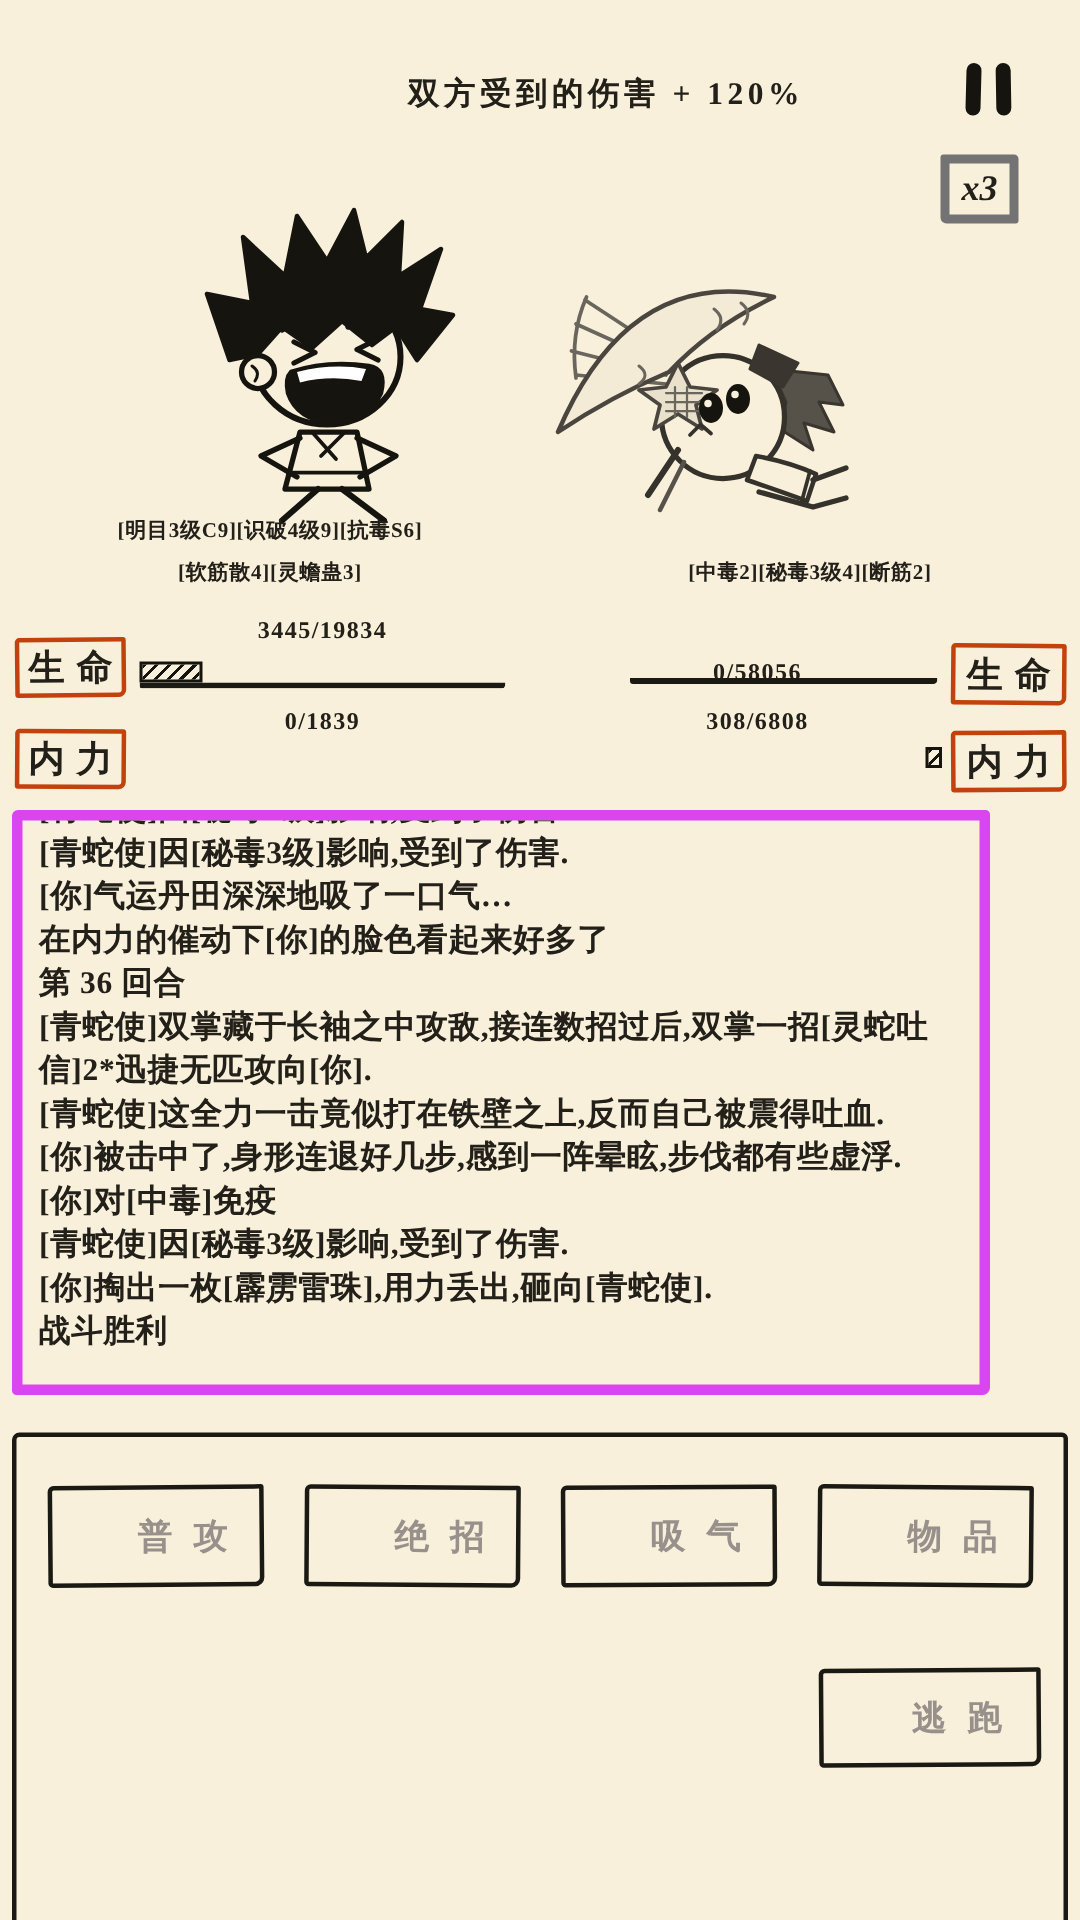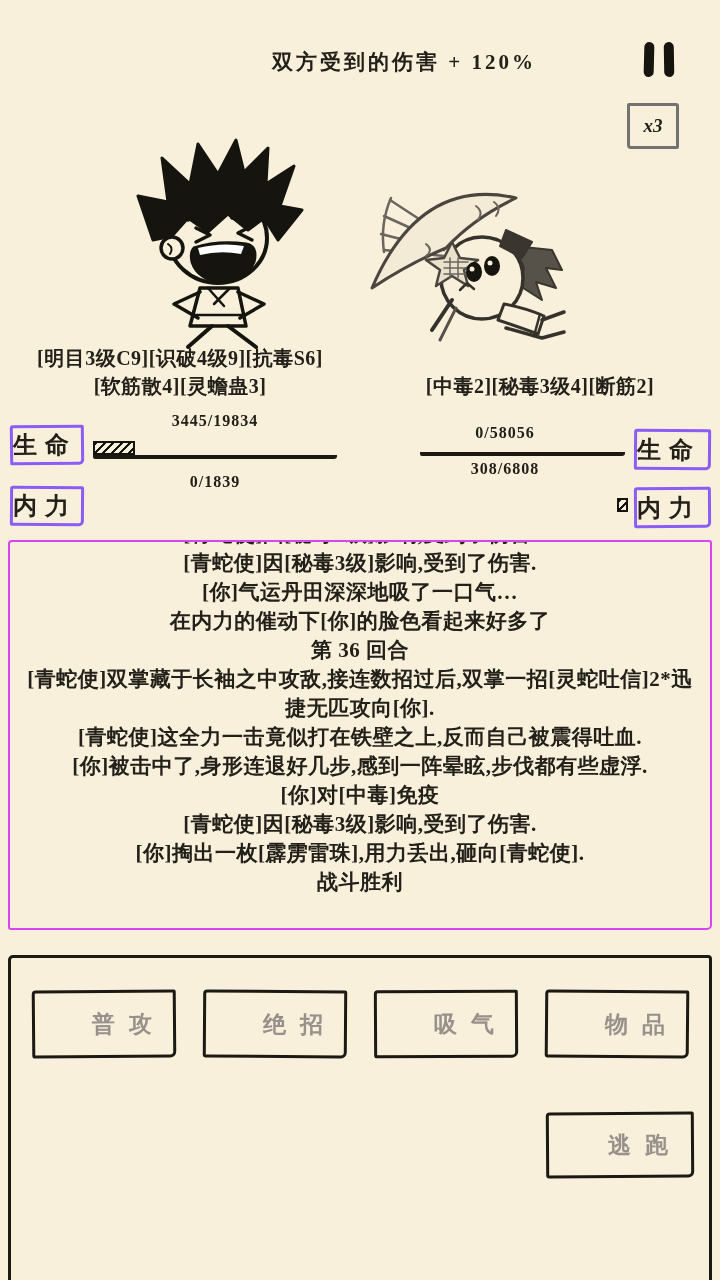--- a/index.html
+++ b/index.html
@@ -12,70 +12,70 @@
   .abs { position:absolute; }
 
   
   .title { top:48px; left:0; width:720px; text-align:center;
     font-size:21px; font-weight:bold; letter-spacing:3px;margin-left:44px; }
   .pause { top:42px; left:644px; display:flex; gap:10px; }
   .pause-bar { width:10px; height:35px; background:#16140f; border-radius:5px; }
   .pause-bar:first-child { transform:rotate(1.5deg); }
   .pause-bar:last-child { transform:rotate(-1deg); }
   .speed-btn { top:103px; left:627px; width:52px; height:46px;
-    border:3px solid #737373; border-radius:2px 3px 2px 4px;
+    border:6px solid #737373; border-radius:2px 3px 2px 4px;
     display:flex; align-items:center; justify-content:center;
-    font-size:19px; font-style:italic; font-weight:bold; background:transparent; color:#23201a;
+    font-size:24px; font-style:italic; font-weight:bold; background:transparent; color:#23201a;
     font-family:inherit; }
 
   
   .figure-player { left:128px; top:138px; }
   .figure-enemy  { left:356px; top:158px; }
 
   
-  .buffs { text-align:center; font-size:20px; font-weight:bold; letter-spacing:0.5px; }
+  .buffs { text-align:center; font-size:14px; font-weight:bold; letter-spacing:0.5px; }
   .p-buffs-1 { left:0;   top:345px; width:360px; }
   .p-buffs-2 { left:0;   top:373px; width:360px; }
   .e-buffs-1 { left:380px; top:373px; width:320px; }
 
   
-  .stat-box { border:3px solid #8b5cf6; display:flex; align-items:center;
-    justify-content:flex-start; font-size:24px; font-weight:bold;
+  .stat-box { border:3px solid #c2410c; display:flex; align-items:center;
+    justify-content:center; font-size:24px; font-weight:bold;
     border-radius:3px 2px 5px 2px; background:transparent; }
   .stat-box span { letter-spacing:8px; margin-right:-8px; }
   .p-hp-box { left:10px;  top:425px; width:74px; height:40px; transform:rotate(-0.6deg); }
   .p-mp-box { left:10px;  top:486px; width:74px; height:40px; transform:rotate(0.4deg); }
   .e-hp-box { left:634px; top:429px; width:77px; height:41px; transform:rotate(0.5deg); }
   .e-mp-box { left:634px; top:487px; width:77px; height:41px; transform:rotate(-0.4deg); }
 
   
   .value { font-size:16px; font-weight:bold; text-align:center; letter-spacing:1px; }
   .p-hp-val { left:93px;  top:412px; width:244px; }
   .p-mp-val { left:93px;  top:473px; width:244px; }
-  .e-hp-val { left:385px; top:424px; width:240px; }
-  .e-mp-val { left:385px; top:460px; width:240px; }
+  .e-hp-val { left:385px; top:440px; width:240px; }
+  .e-mp-val { left:385px; top:473px; width:240px; }
 
   
   .bar-track { height:18px; }
   .with-line { border-bottom:4px solid #1b1914; border-radius:0 0 3px 2px; }
   .bar-fill {
     height:14px; border:2px solid #16140f;
     background:repeating-linear-gradient(135deg,#16140f 0 2px,rgba(0,0,0,0) 2px 6px);
   }
   .p-hp-track { left:93px;  top:441px; width:244px; }
   .e-hp-track { left:420px; top:438px; width:205px; }
   .p-mp-track { left:93px;  top:499px; width:244px; }
   .e-mp-track { left:383px; top:498px; width:245px; }
   .fill-right { margin-left:auto; }
 
   
-  .log-box { left:8px; top:540px; width:704px; height:390px;
-    border:2px solid #d946ef; border-radius:4px 3px 5px 3px;
+  .log-box { left:8px; top:540px; width:652px; height:390px;
+    border:7px solid #d946ef; border-radius:4px 3px 5px 3px;
     padding:0 11px; overflow:hidden;
-    font-size:21px; font-weight:bold; line-height:29px; letter-spacing:0.5px;text-align:center; }
+    font-size:21px; font-weight:bold; line-height:29px; letter-spacing:0.5px; }
   .log-line { white-space:normal; word-break:break-all; }
   .log-clipped { margin-top:-22px; }
 
   
   .panel { left:8px; top:955px; width:704px; height:340px;
     border:3px solid #1b1914; border-radius:5px 4px 0 0; }
   .action-btn { position:absolute; border:3px solid #1b1914;
     background:transparent; color:#98908a; font-weight:bold; font-size:23px;
     display:flex; align-items:center; justify-content:center;
     font-family:inherit; border-radius:4px 2px 6px 3px; }

